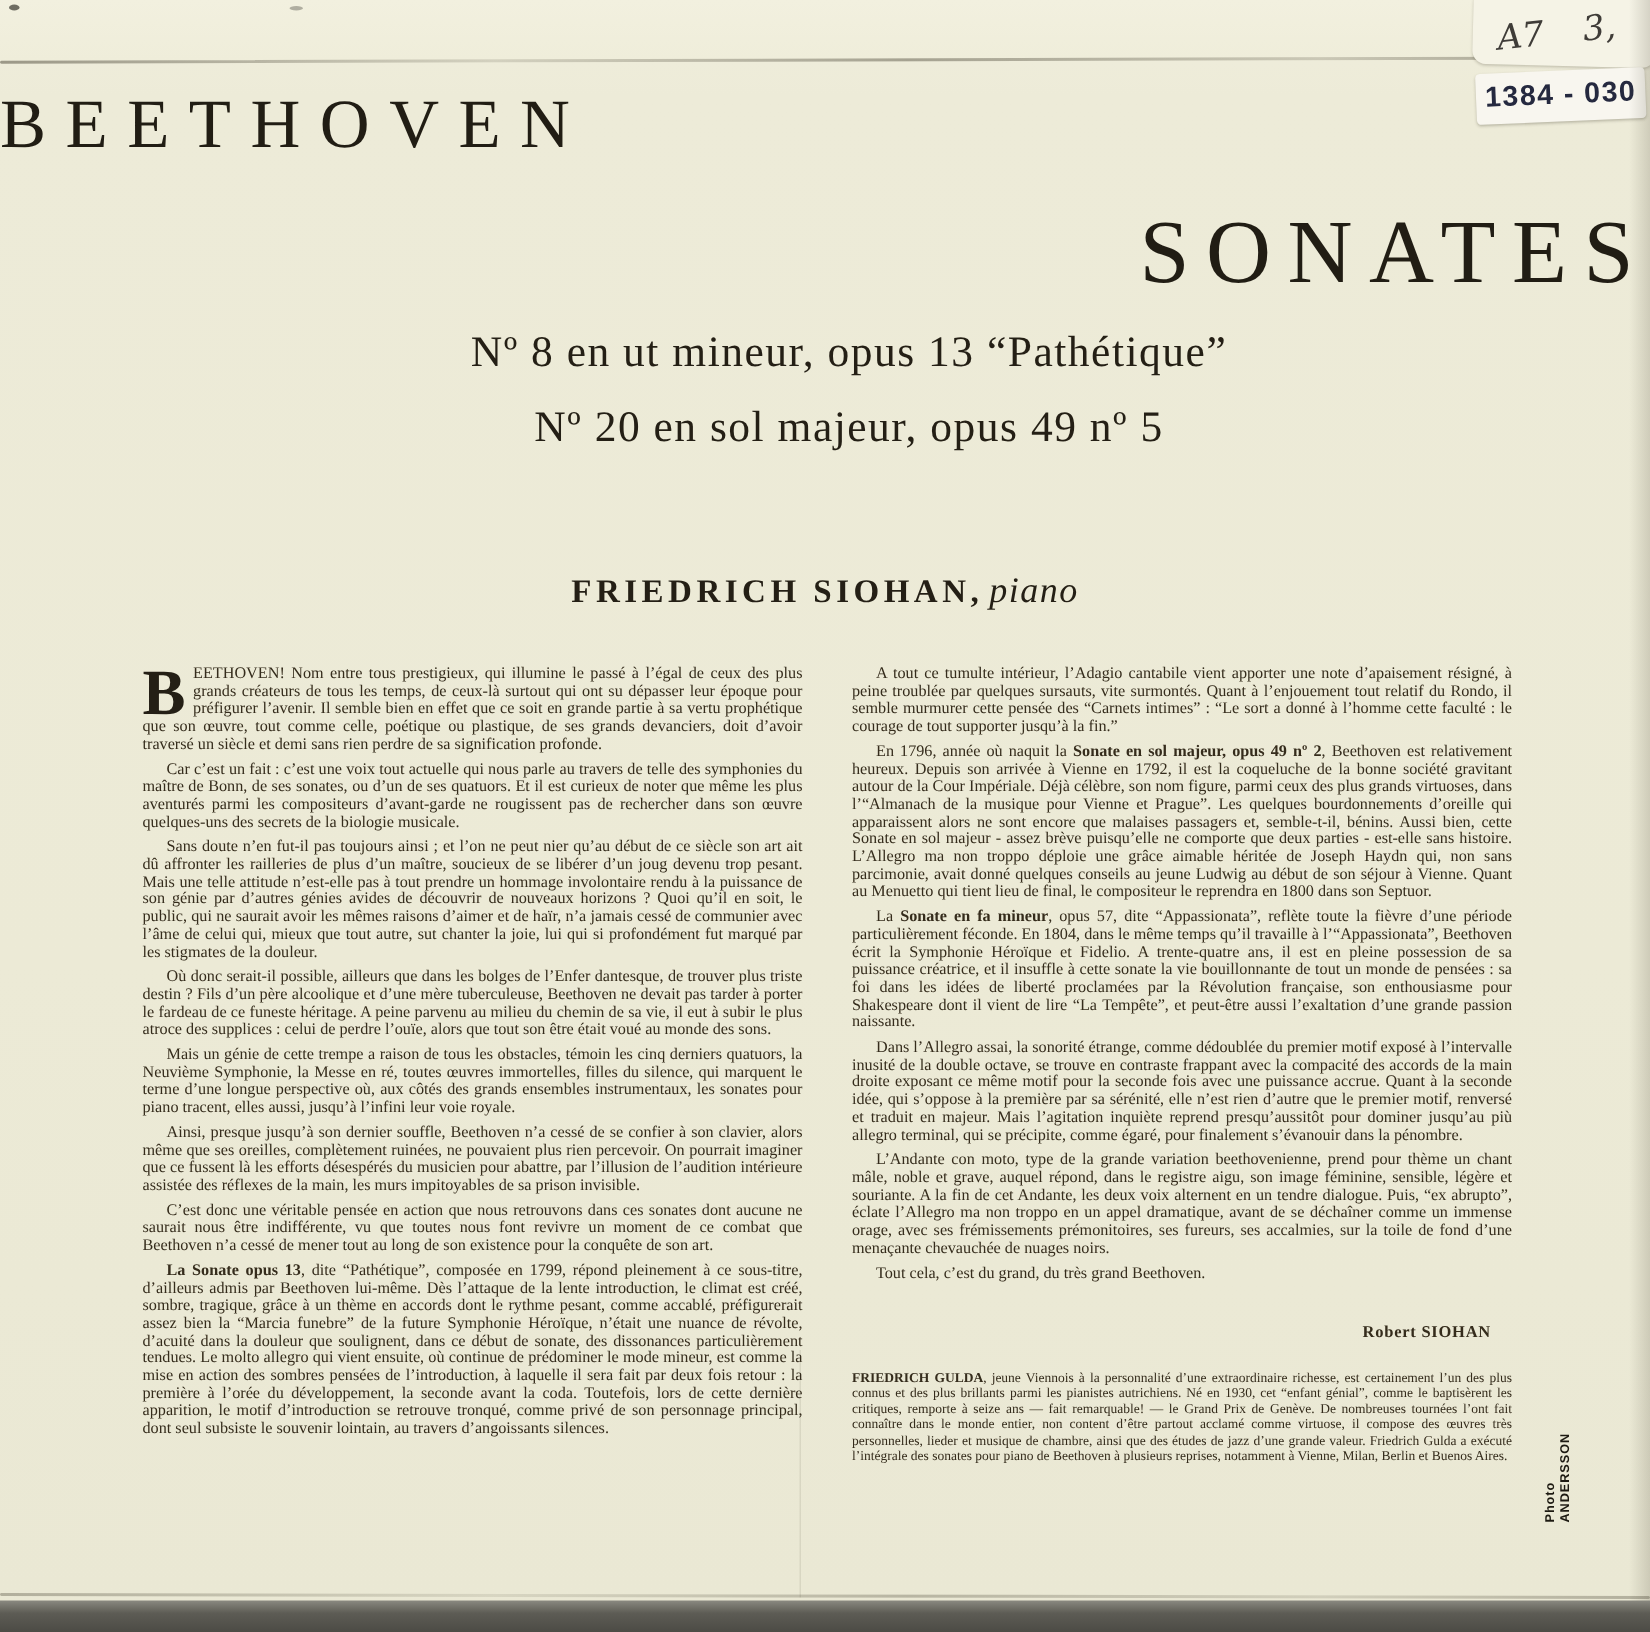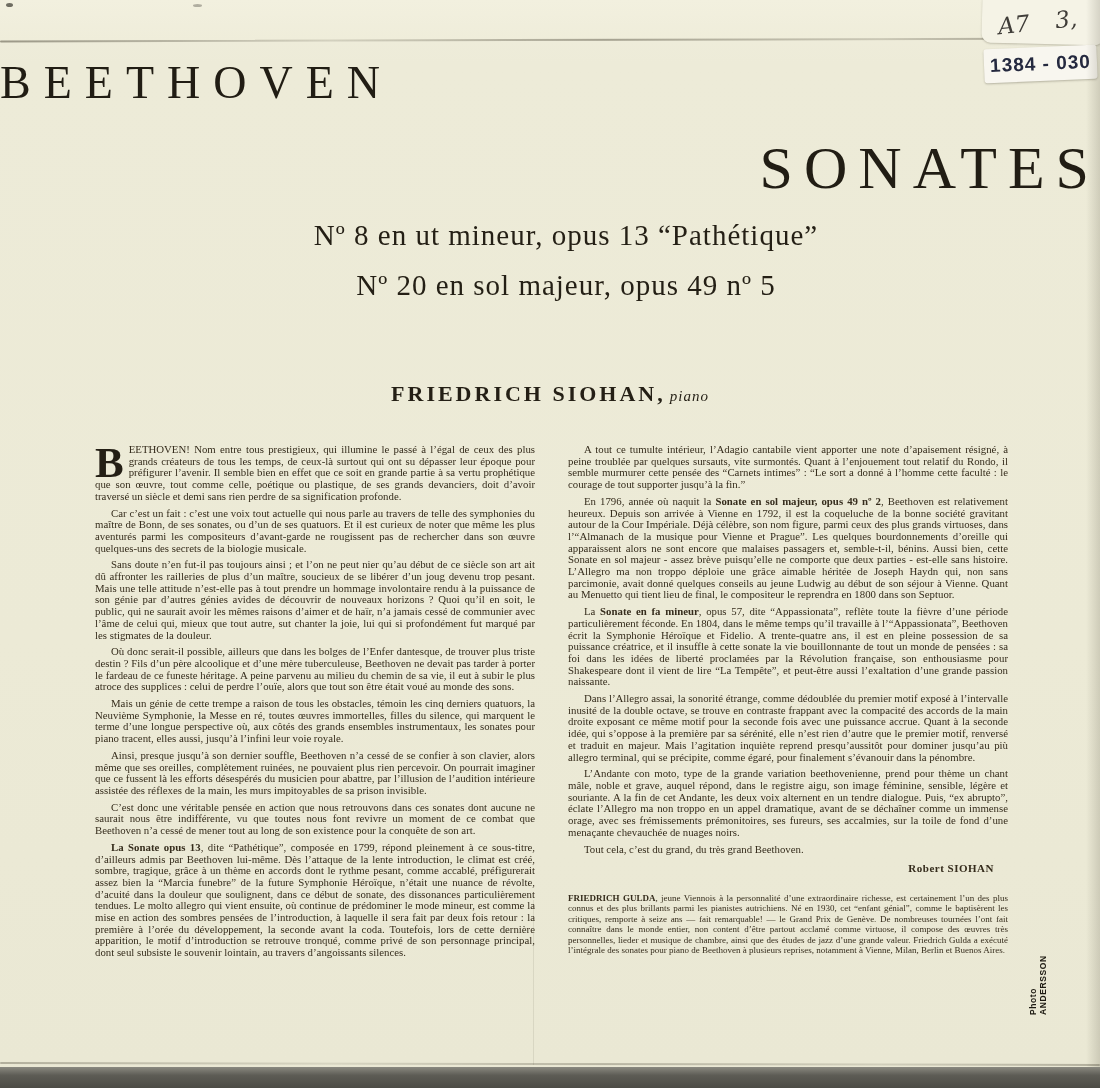--- a/index.html
+++ b/index.html
@@ -63,41 +63,41 @@
   }
   .works{
     position:absolute;left:16px;top:210px;width:1100px;text-align:center;
     font-size:29px;color:#241f15;line-height:50px;letter-spacing:1px;
   }
   .performer-line{
     position:absolute;left:0;top:381px;width:1100px;text-align:center;
     color:#241f15;
   }
   .performer-line .name{font-size:22px;font-weight:700;letter-spacing:3px;}
-  .performer-line .instr{font-size:15px;font-style:italic;letter-spacing:1px;}
+  .performer-line .instr{font-size:24px;font-style:italic;letter-spacing:1px;}
 
   
   .columns{
     position:absolute;left:95px;top:444px;width:913px;
     display:flex;gap:33px;color:#352c1c;
   }
   .col{width:440px;}
   .para{
     margin:0 0 5px 0;font-size:10.8px;line-height:11.7px;
     text-align:justify;text-indent:16px;
   }
   .para.no-indent{text-indent:0;}
   .dropcap{
     float:left;font-size:43px;line-height:33px;font-weight:700;
     padding:2px 5px 0 0;color:#241f15;
   }
   .i{}
   .b{font-weight:700;}
   .signature{
-    margin-top:8px;text-align:right;padding-right:14px;
+    margin-top:28px;text-align:right;padding-right:14px;
     font-size:11px;font-weight:700;letter-spacing:.5px;text-indent:0;
   }
   .bio{
     margin-top:18px;font-size:9px;line-height:10.4px;
     text-align:justify;text-indent:0;
   }
   .photo-credit{
     position:absolute;left:1028px;top:933px;height:82px;
     writing-mode:vertical-rl;transform:rotate(180deg);
     font-family:"Liberation Sans", sans-serif;font-weight:700;

